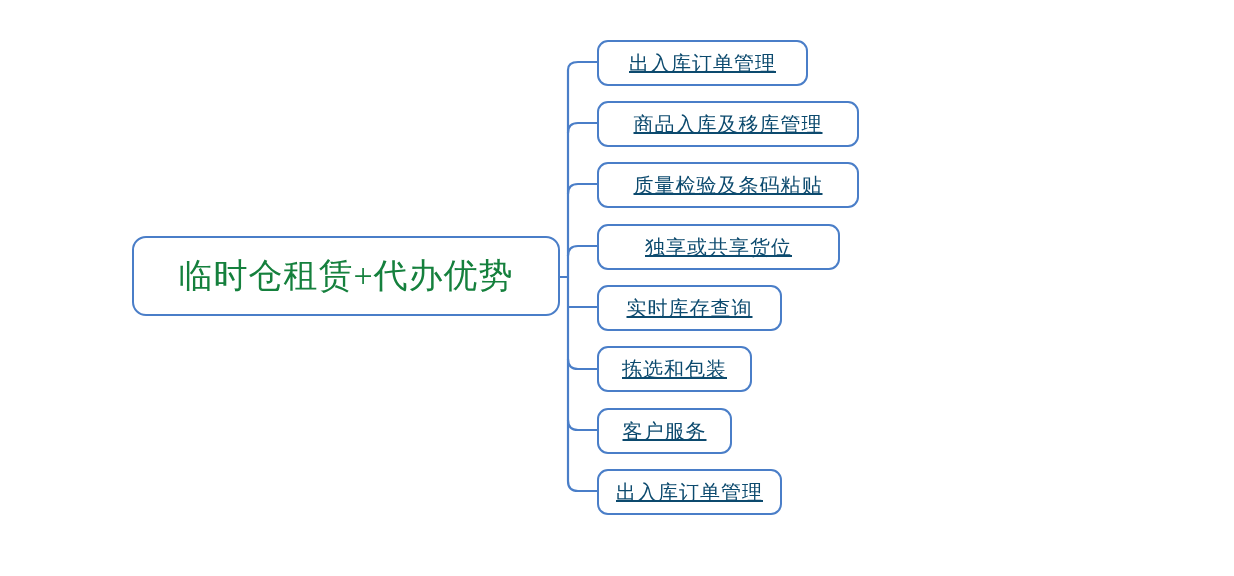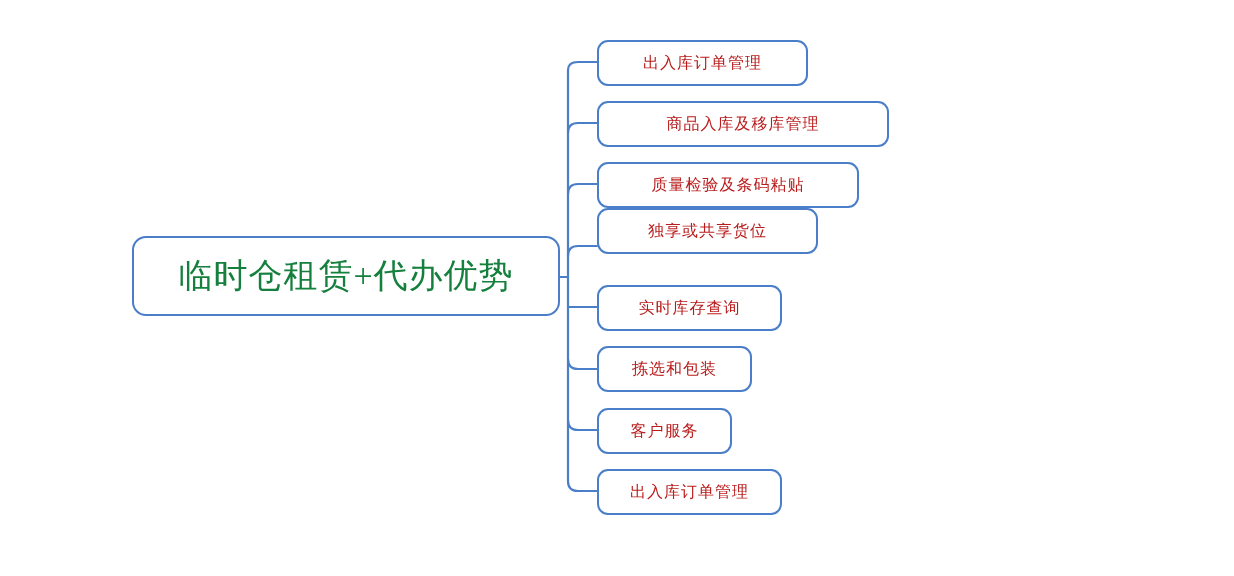--- a/index.html
+++ b/index.html
@@ -48,24 +48,25 @@
     letter-spacing: 1px;
     line-height: 1;
     color: #15803d;
   }
   .branch-node {
     height: 46px;
     left: 597px;
     border-radius: 11px;
   }
   .branch-node .node-text {
-    font-size: 16px;
+    font-size: 20px;
     letter-spacing: 1px;
     line-height: 1;
-    color: #b91c1c;
+    color: #0c4a6e;
+    text-decoration: underline;
   }
 </style>
 </head>
 <body>
 
 <div id="canvas">
 
   <svg id="connector-svg" viewBox="0 0 1234 576" xmlns="http://www.w3.org/2000/svg">
     <g fill="none" stroke="#4a7ec8" stroke-width="2.2" stroke-linecap="round">
 
@@ -85,29 +86,29 @@
   </svg>
 
   <div class="node" id="root-node">
     <span class="node-text">临时仓租赁+代办优势</span>
   </div>
 
   <div class="node branch-node" style="top:40px;width:211px;">
     <span class="node-text">出入库订单管理</span>
   </div>
 
-  <div class="node branch-node" style="top:101px;width:292px;">
+  <div class="node branch-node" style="top:101px;width:262px;">
     <span class="node-text">商品入库及移库管理</span>
   </div>
 
   <div class="node branch-node" style="top:162px;width:262px;align-items:center;">
     <span class="node-text">质量检验及条码粘贴</span>
   </div>
 
-  <div class="node branch-node" style="top:208px;width:221px;">
+  <div class="node branch-node" style="top:224px;width:243px;">
     <span class="node-text">独享或共享货位</span>
   </div>
 
   <div class="node branch-node" style="top:285px;width:185px;">
     <span class="node-text">实时库存查询</span>
   </div>
 
   <div class="node branch-node" style="top:346px;width:155px;">
     <span class="node-text">拣选和包装</span>
   </div>

